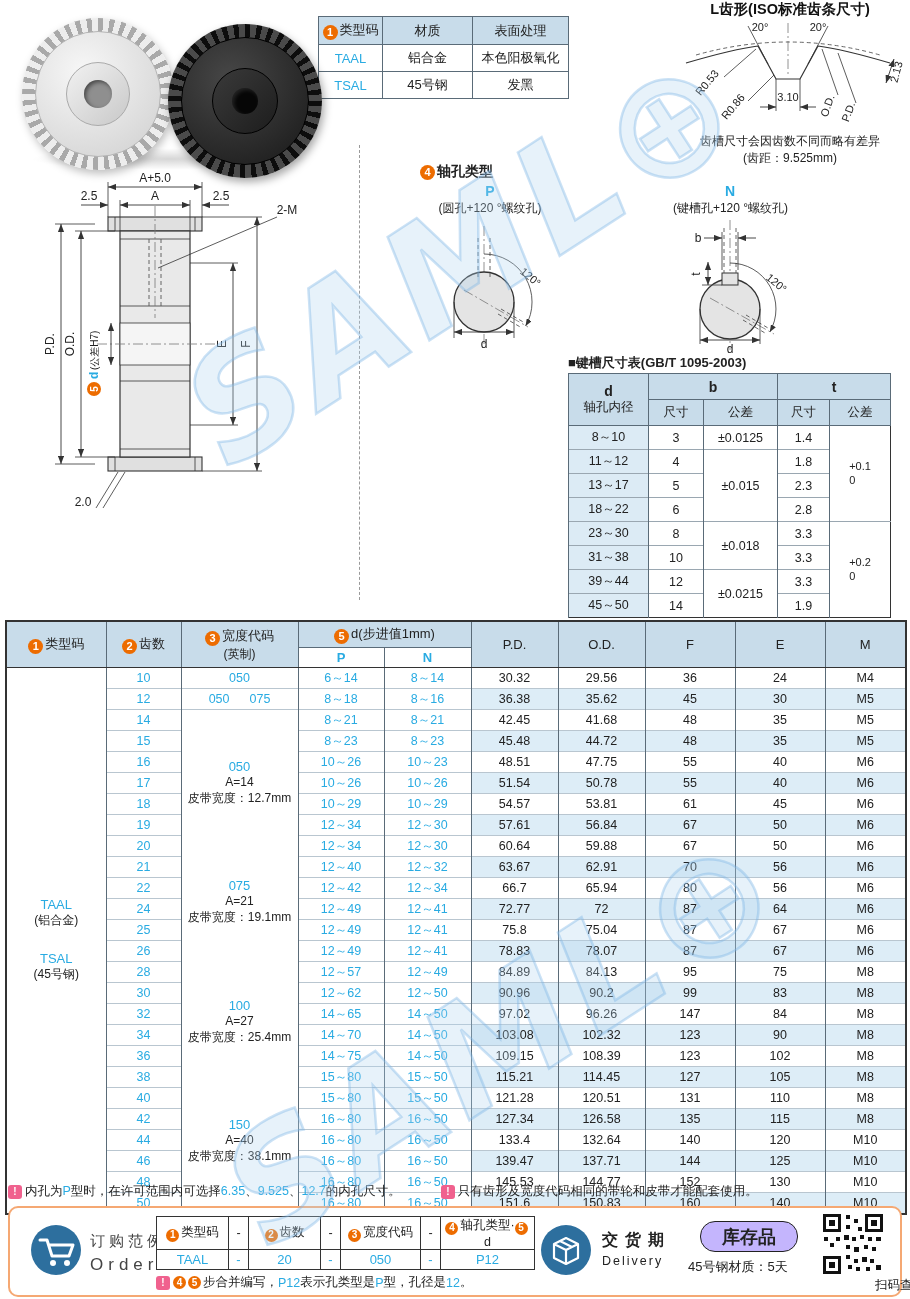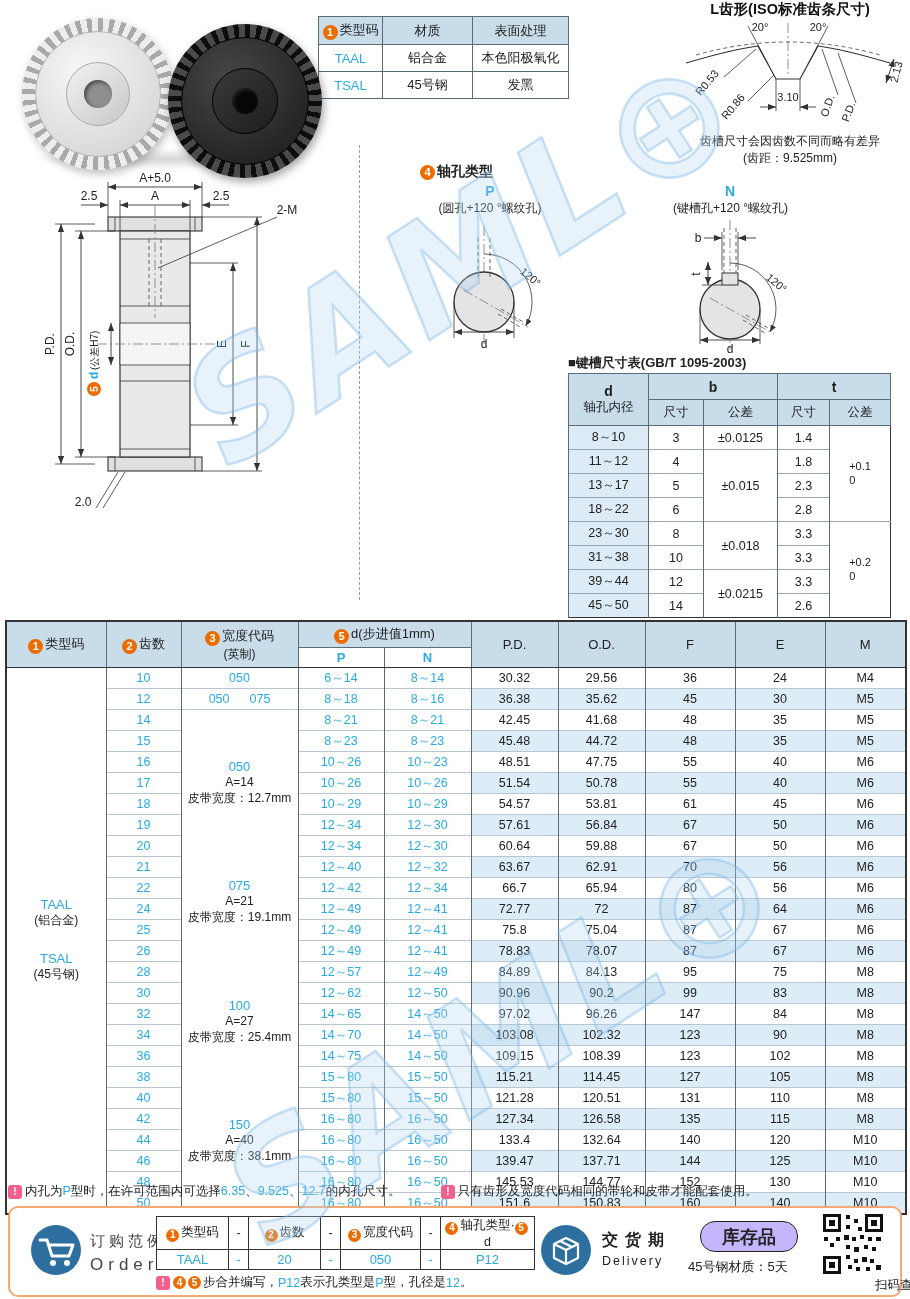--- a/index.html
+++ b/index.html
@@ -370,21 +370,21 @@
         </tr>
         <tr>
           <td class="k-d">39～44</td>
           <td>12</td>
           <td rowspan="2">±0.0215</td>
           <td>3.3</td>
         </tr>
         <tr>
           <td class="k-d">45～50</td>
           <td>14</td>
-          <td>2.6</td>
+          <td>1.9</td>
         </tr>
       </tbody>
   </table>
 
   <table class="mt">
     <colgroup>
       <col style="width:100px">
         <col style="width:75px">
         <col style="width:117px">
         <col style="width:86px">

